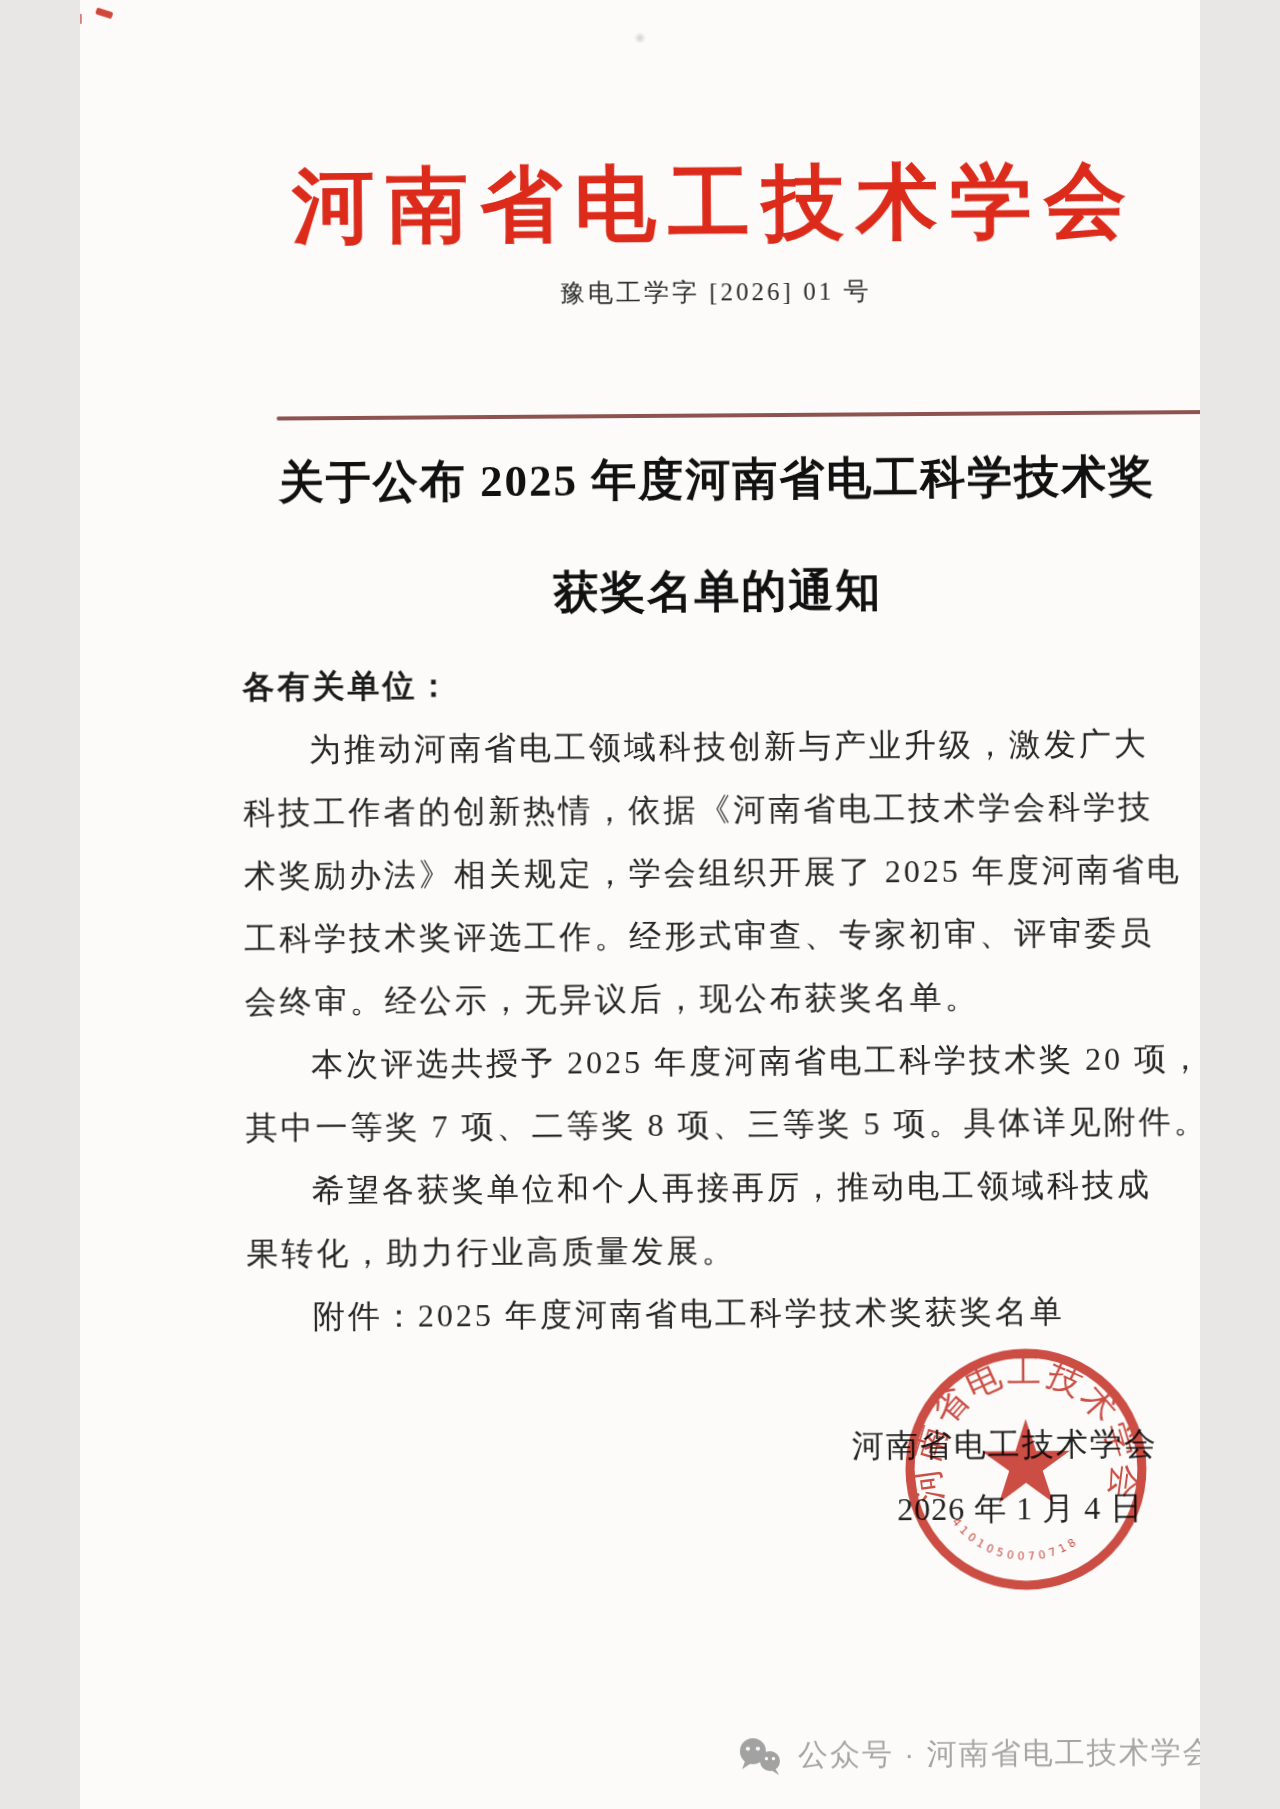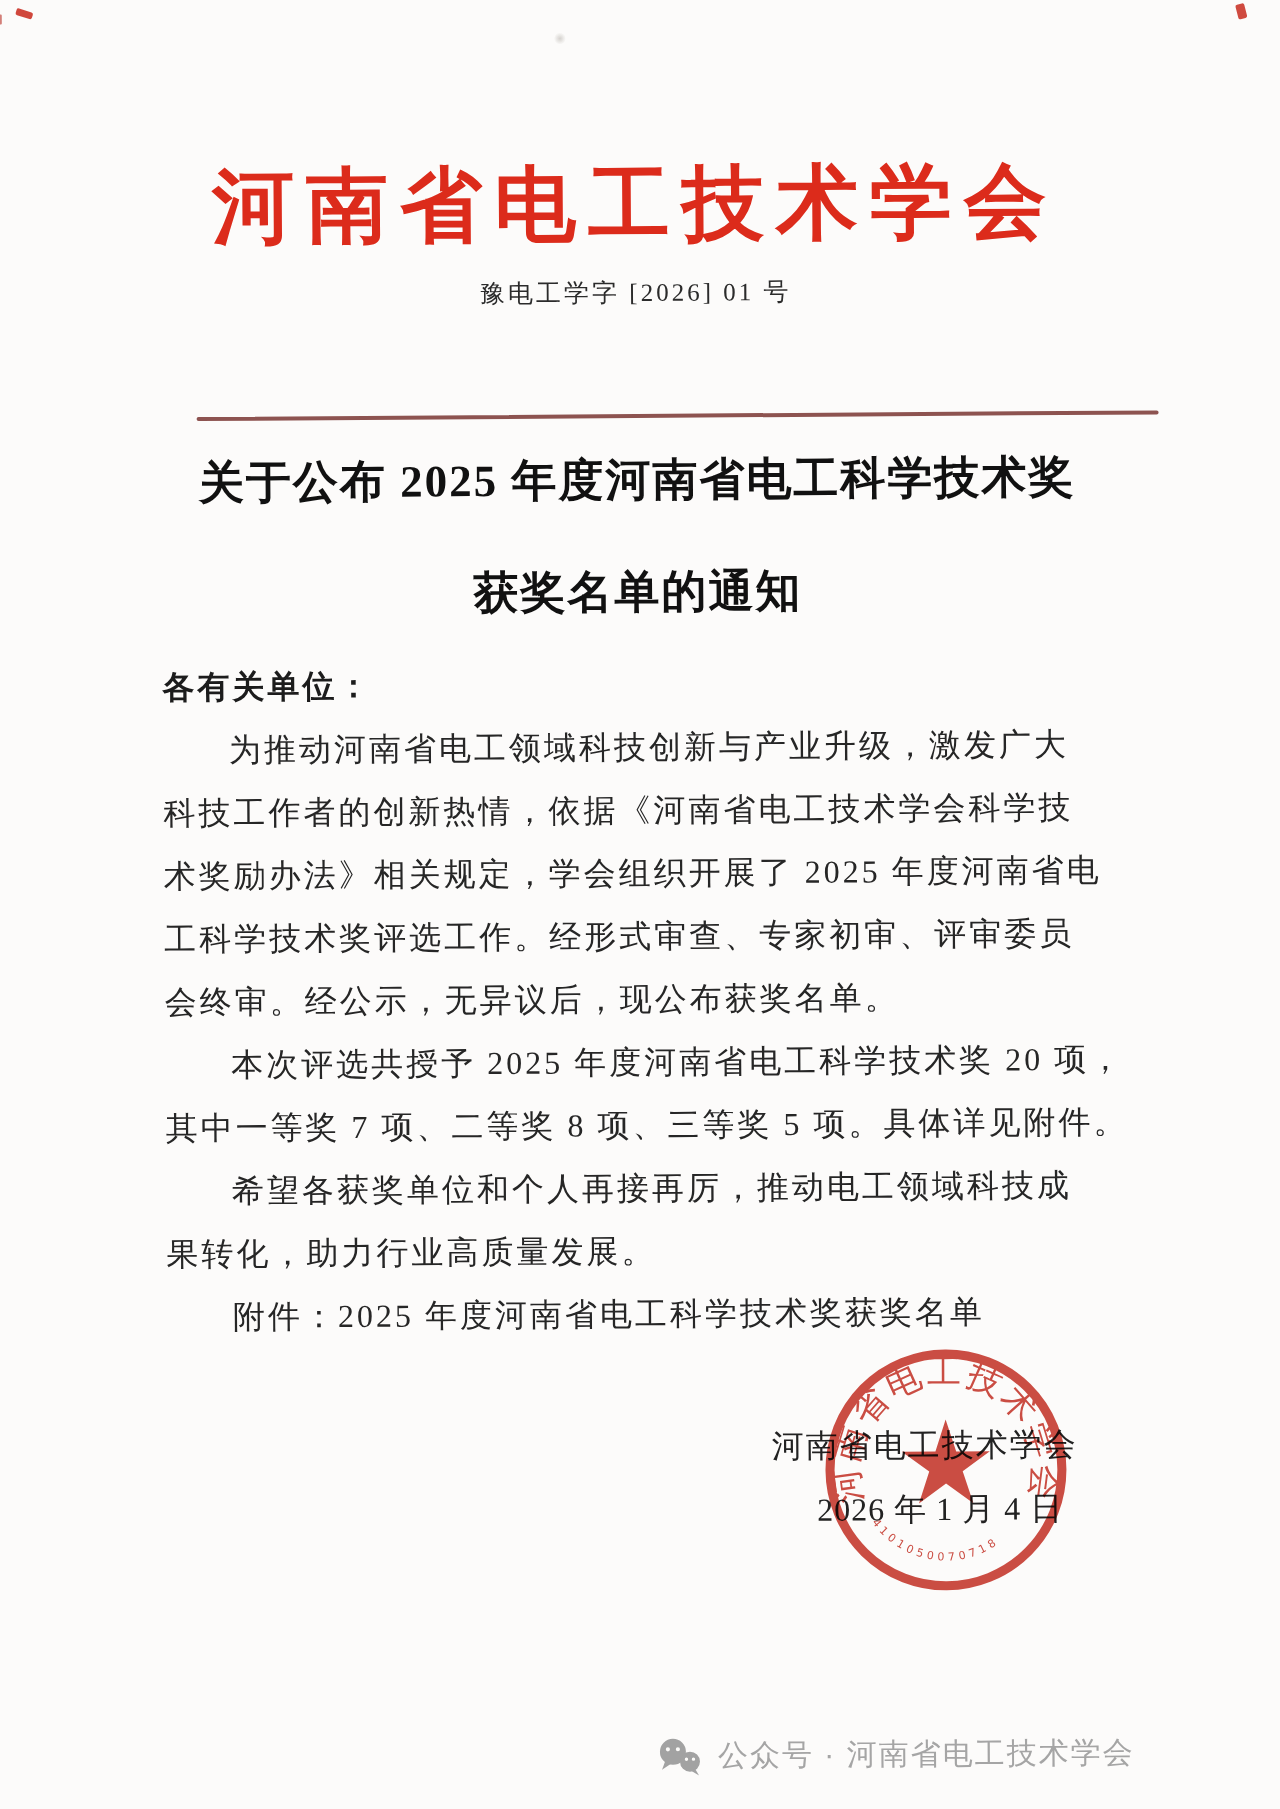--- a/index.html
+++ b/index.html
@@ -1,17 +1,17 @@
 <!DOCTYPE html>
 <html><head>
 <meta charset="utf-8">
 <style>
   html,body{margin:0;padding:0;background:#e8e7e5;}
   .page{
-    position:relative;width:1280px;height:1809px;margin:0 auto;overflow:hidden;
+    position:relative;width:1120px;height:1809px;margin:0 auto;overflow:hidden;
     background:
       radial-gradient(ellipse 140% 120% at 50% 45%, #fcfbfa 60%, #f3f2ef 92%, #edecea 100%),
       #faf9f7;
     font-family:"Liberation Serif","DejaVu Serif",serif;
   }
   .tilt{position:absolute;inset:0;transform:rotate(-0.4deg);transform-origin:50% 50%;}
   .abs{position:absolute;}
 
   .org-title{
     top:150px;left:0;width:1280px;text-align:center;

